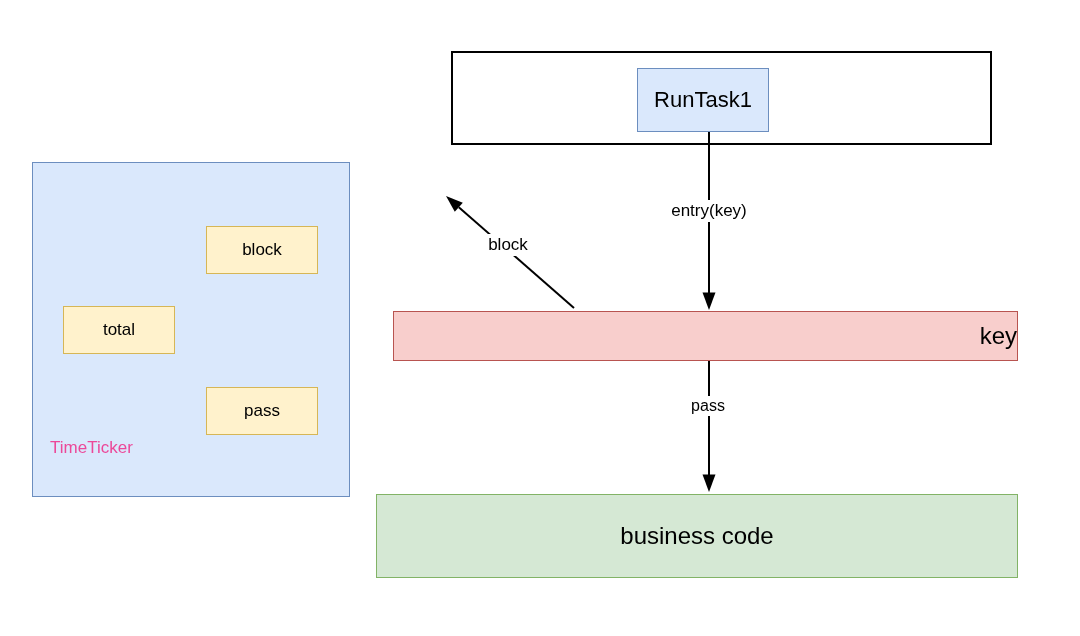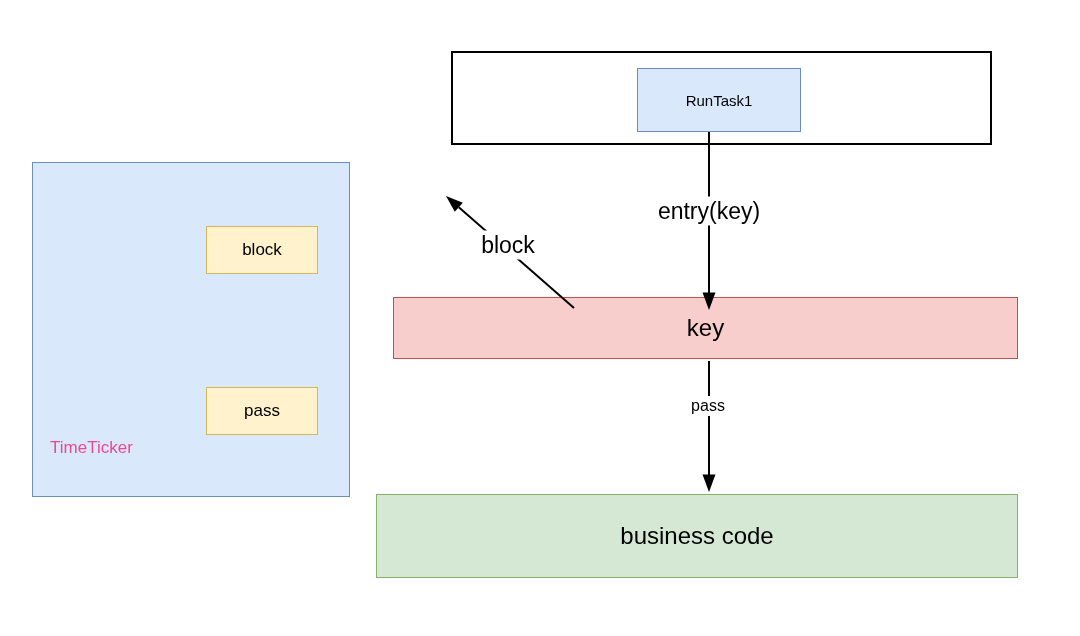--- a/index.html
+++ b/index.html
@@ -49,33 +49,34 @@
 
   
   .outer-box {
     left: 451px; top: 51px;
     width: 541px; height: 94px;
     background: #ffffff;
     border: 2px solid #000000;
   }
   .runtask {
     left: 637px; top: 68px;
-    width: 164px; height: 64px;
+    width: 132px; height: 64px;
     background: #dae8fc;
     border: 1.5px solid #6c8ebf;
-    font-size: 15px;
+    font-size: 22px;
   }
 
   
   .key-box {
-    left: 393px; top: 297px;
-    width: 625px; height: 62px;
+    left: 393px; top: 311px;
+    width: 625px; height: 50px;
     background: #f8cecc;
     border: 1.5px solid #b85450;
     font-size: 24px;
+    justify-content: flex-end;
   }
 
   
   .business-box {
     left: 376px; top: 494px;
     width: 642px; height: 84px;
     background: #d5e8d4;
     border: 1.5px solid #82b366;
     font-size: 24px;
   }
@@ -85,36 +86,39 @@
     left: 0; top: 0;
     width: 1080px; height: 636px;
     pointer-events: none;
   }
 
   .arrow-label {
     position: absolute;
     transform: translate(-50%, -50%);
     background: #ffffff;
     padding: 1px 5px;
-    font-size: 23px;
+    font-size: 17px;
     color: #000000;
     white-space: nowrap;
   }
   .lbl-entry { left: 709px; top: 211px; }
   .lbl-pass  { left: 708px; top: 406px; font-size: 16px; }
   .lbl-block { left: 508px; top: 245px; }
 </style>
 </head>
 <body>
 
 <div class="canvas">
 
   <div class="node tt-box"></div>
   <div class="node counter counter-block">
     <span>block</span>
+  </div>
+  <div class="node counter counter-total">
+    <span>total</span>
   </div>
   <div class="node counter counter-pass">
     <span>pass</span>
   </div>
   <div class="tt-label">TimeTicker</div>
 
   <div class="node outer-box"></div>
   <div class="node runtask">
     <span>RunTask1</span>
   </div>

